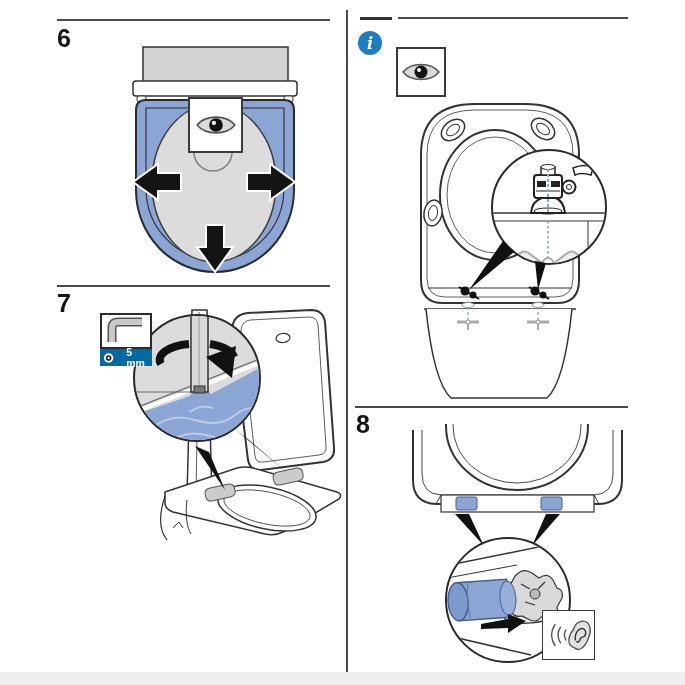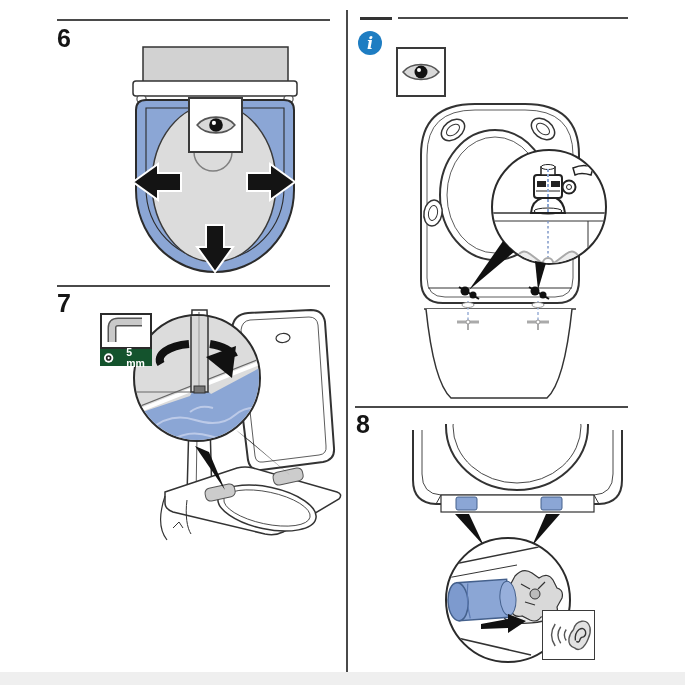--- a/index.html
+++ b/index.html
@@ -10,21 +10,21 @@
   .panel-svg{position:absolute;}
   .icon-box{position:absolute;background:#fff;border:2px solid #3a3a3a;display:flex;
             align-items:center;justify-content:center;box-sizing:border-box;z-index:5;}
   .info-badge{position:absolute;width:24px;height:24px;border-radius:50%;display:flex;
               align-items:center;justify-content:center;color:#fff;z-index:5;
               font-family:"DejaVu Serif","Liberation Serif",serif;font-weight:bold;
               font-size:16px;font-style:italic;}
   .toolbox{position:absolute;width:52px;z-index:6;box-sizing:border-box;}
   .toolbox .tool-box{height:36px;background:#fff;border:2px solid #2b2b2b;box-sizing:border-box;
                      display:flex;align-items:center;justify-content:center;}
-  .toolbox .tool-strip{height:17px;background:#14532d;display:flex;align-items:center;gap:12px;
+  .toolbox .tool-strip{height:17px;background:#0369a1;display:flex;align-items:center;gap:12px;
                        padding-left:3px;box-sizing:border-box;}
   .toolbox .tool-strip span{color:#fff;font-size:10.5px;font-weight:bold;line-height:1;}
   .footer-strip{position:absolute;left:0;bottom:0;width:685px;height:13px;}
   svg{display:block;}
 </style>
 </head>
 <body>
 
 <div class="page">
 

